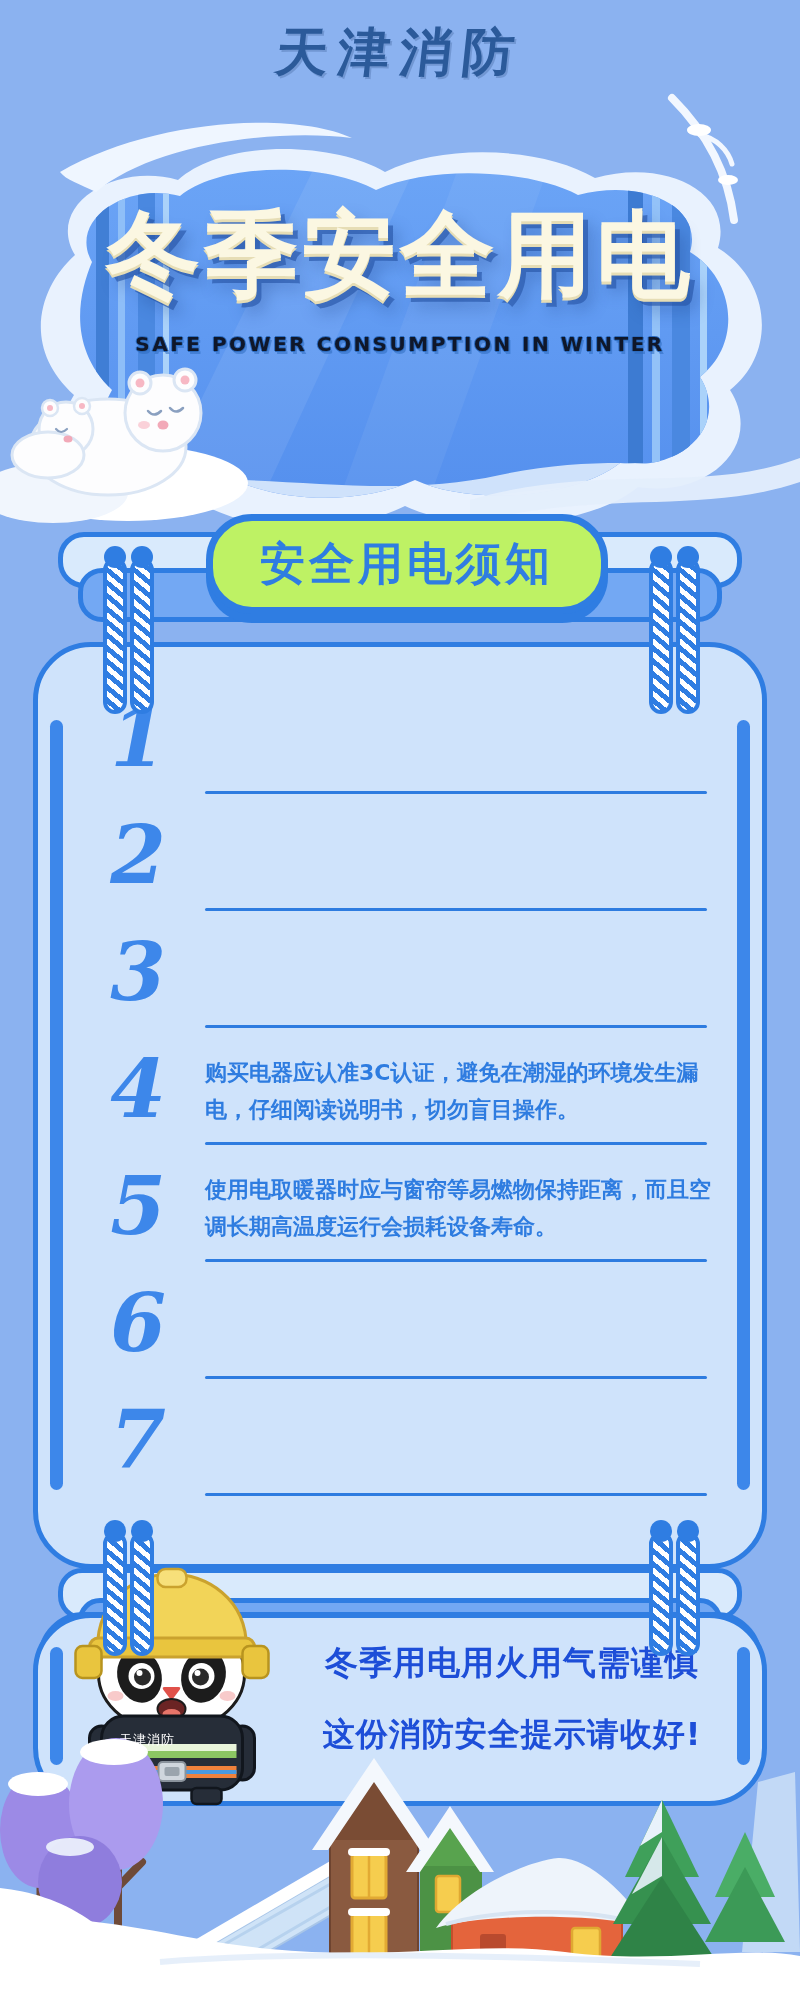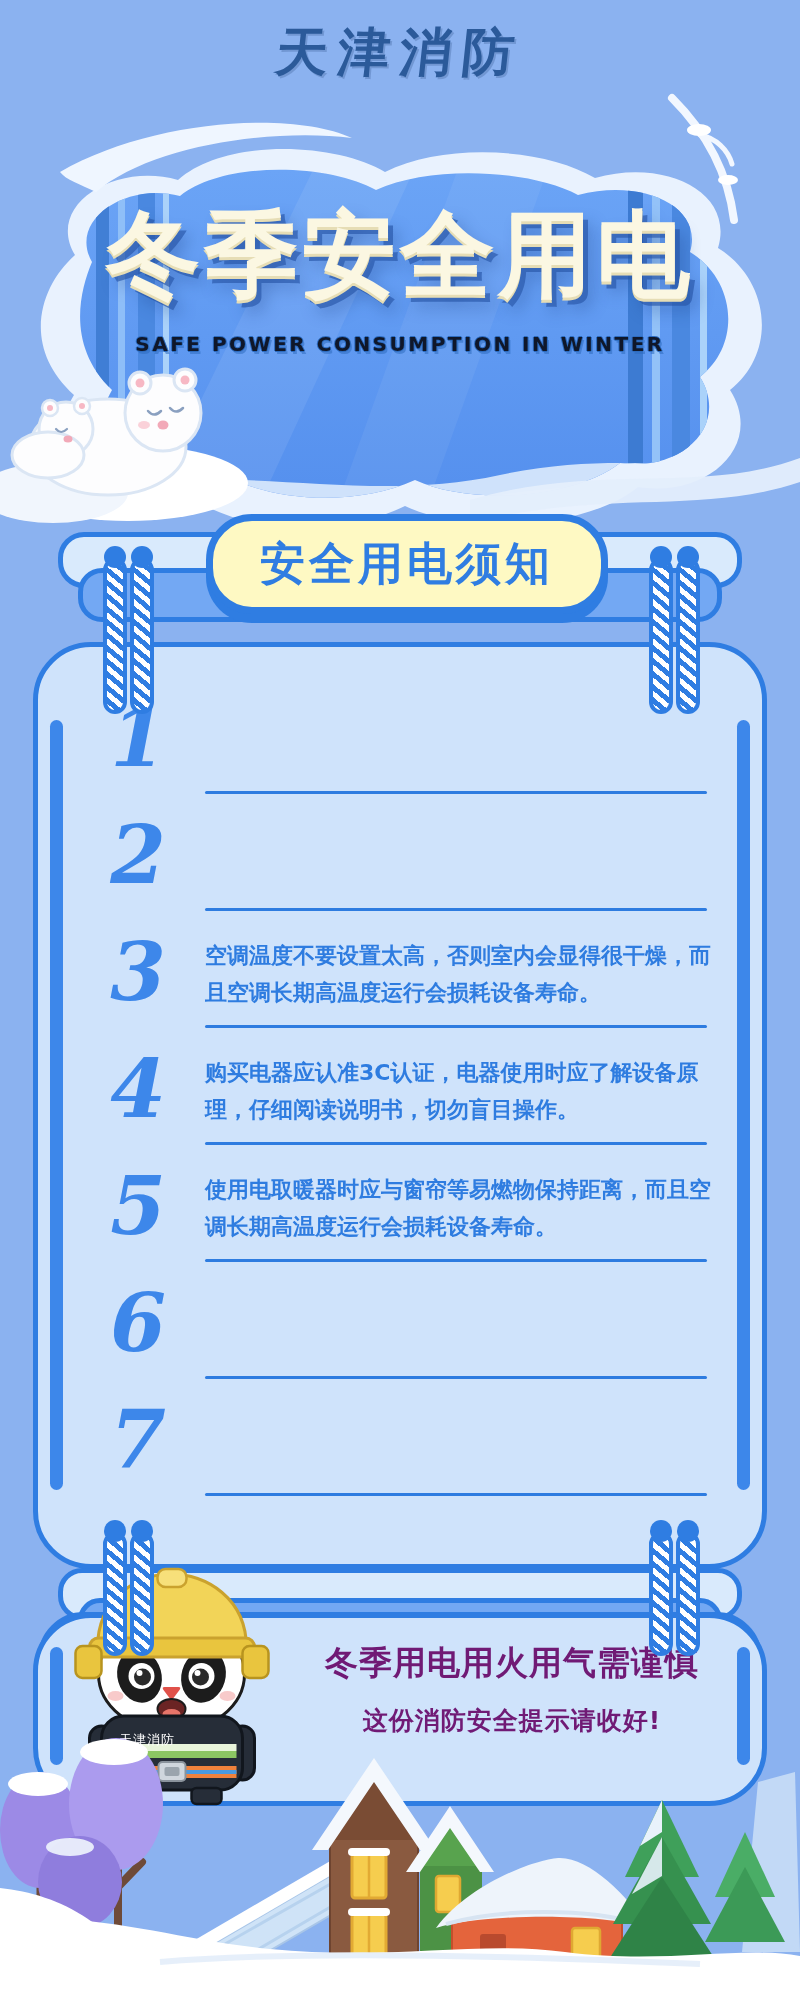--- a/index.html
+++ b/index.html
@@ -22,21 +22,21 @@
         font-size:20px;font-weight:bold;letter-spacing:2.5px;color:#0f172a;
         text-shadow:-1px 0 0 #2d6cc0,1px 0 0 #2d6cc0,0 -1px 0 #2d6cc0,0 1px 0 #2d6cc0,2px 3px 0 rgba(45,108,192,.55);}
 
   
   .bar{position:absolute;border:5px solid #2f7de2;z-index:2;}
   .bar-light1{left:58px;right:58px;top:532px;height:46px;border-radius:26px;background:#d9eafc;}
   .bar-med1{left:78px;right:78px;top:568px;height:44px;border-radius:24px;background:#73a8f3;}
   .bar-light2{left:58px;right:58px;top:1568px;height:42px;border-radius:24px;background:#d9eafc;}
   .bar-med2{left:78px;right:78px;top:1598px;height:42px;border-radius:22px;background:#73a8f3;}
 
-  .badge{position:absolute;left:206px;top:514px;width:388px;height:86px;background:#fef9c3;
+  .badge{position:absolute;left:206px;top:514px;width:388px;height:86px;background:#bef264;
          border:7px solid #2f7de2;border-radius:46px;box-shadow:0 9px 0 #2f7de2;
          display:flex;align-items:center;justify-content:center;z-index:5;}
   .badge span{font-size:45px;font-weight:bold;color:#2f7de2;letter-spacing:4px;}
 
   .rope{position:absolute;width:16px;border:4px solid #2f7de2;border-radius:12px;
         background:repeating-linear-gradient(40deg,#ffffff 0 5px,#2f7de2 5px 10px);z-index:6;}
   .rope::before{content:"";position:absolute;left:50%;top:-16px;transform:translateX(-50%);
         width:22px;height:22px;border-radius:50%;background:#2f7de2;}
   .rt{top:558px;height:148px;} .rb{top:1532px;height:116px;}
   .r1{left:103px;} .r2{left:130px;} .r3{left:649px;} .r4{left:676px;}
@@ -64,23 +64,23 @@
            color:#3d87ea;text-align:center;}
   .tip-text{flex:1;margin-left:24px;padding-top:5px;font-size:22px;line-height:37px;
             color:#2e7ce0;font-weight:bold;}
   .tip-divider{height:3px;background:#2e7ce0;border-radius:2px;margin:13px 4px 21px 110px;}
 
   
   .mascot{position:absolute;left:24px;top:-53px;width:206px;height:240px;z-index:5;}
   .mascot-label{position:absolute;left:62px;top:112px;width:80px;text-align:center;
         color:#ffffff;font-size:13px;letter-spacing:1px;z-index:6;}
   .footer-text{position:absolute;left:238px;right:14px;top:22px;text-align:center;
-        color:#701a75;font-weight:bold;z-index:5;}
+        color:#1d4ed8;font-weight:bold;z-index:5;}
   .footer-line1{font-size:33px;letter-spacing:1px;}
-  .footer-line2{font-size:25px;margin-top:18px;letter-spacing:1px;}
+  .footer-line2{font-size:32px;margin-top:27px;letter-spacing:1px;}
 
   
   .scene{position:absolute;left:0;top:1712px;width:800px;height:288px;z-index:7;}
 </style>
 </head>
 <body>
 
 <div class="poster">
 
   <div class="logo">天津消防</div>
@@ -180,26 +180,25 @@
       <div class="tip">
         <div class="tip-num">1</div>
       </div>
       <div class="tip-divider"></div>
       <div class="tip">
         <div class="tip-num">2</div>
       </div>
       <div class="tip-divider"></div>
       <div class="tip">
         <div class="tip-num">3</div>
-        <div class="tip-text">空调温度不要设置太高，否则室内会显得很干燥，而且空调长期高温度运行会损耗设备寿命。</div>
       </div>
       <div class="tip-divider"></div>
       <div class="tip">
         <div class="tip-num">4</div>
-        <div class="tip-text">购买电器应认准3C认证，电器使用时应了解设备原理，仔细阅读说明书，切勿盲目操作。</div>
+        <div class="tip-text">购买电器应认准3C认证，避免在潮湿的环境发生漏电，仔细阅读说明书，切勿盲目操作。</div>
       </div>
       <div class="tip-divider"></div>
       <div class="tip">
         <div class="tip-num">5</div>
         <div class="tip-text">使用电取暖器时应与窗帘等易燃物保持距离，而且空调长期高温度运行会损耗设备寿命。</div>
       </div>
       <div class="tip-divider"></div>
       <div class="tip">
         <div class="tip-num">6</div>
       </div>

